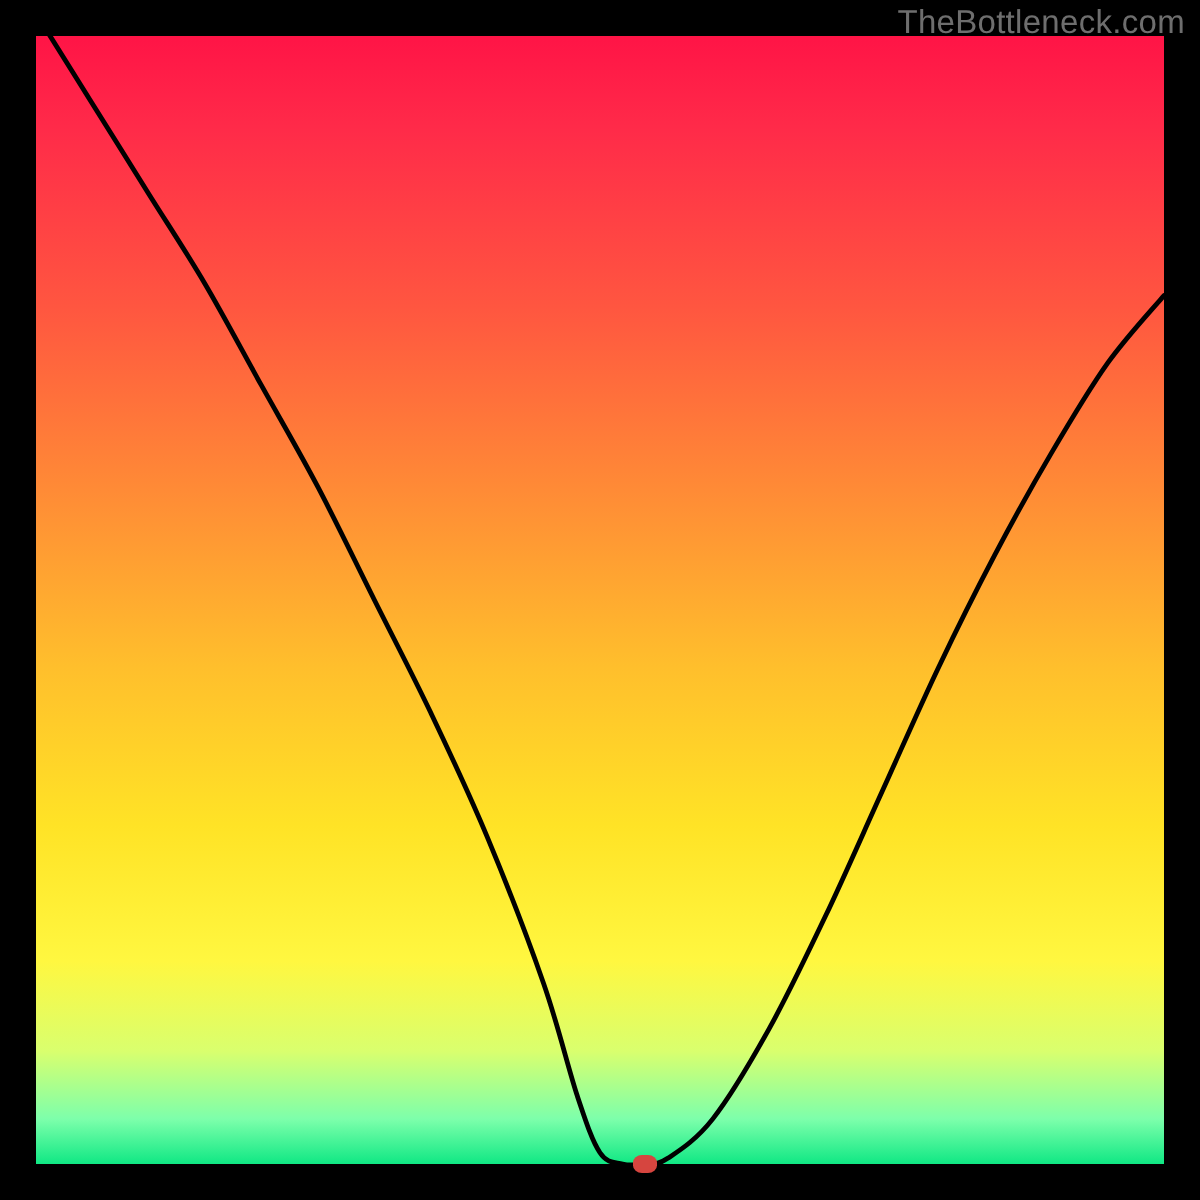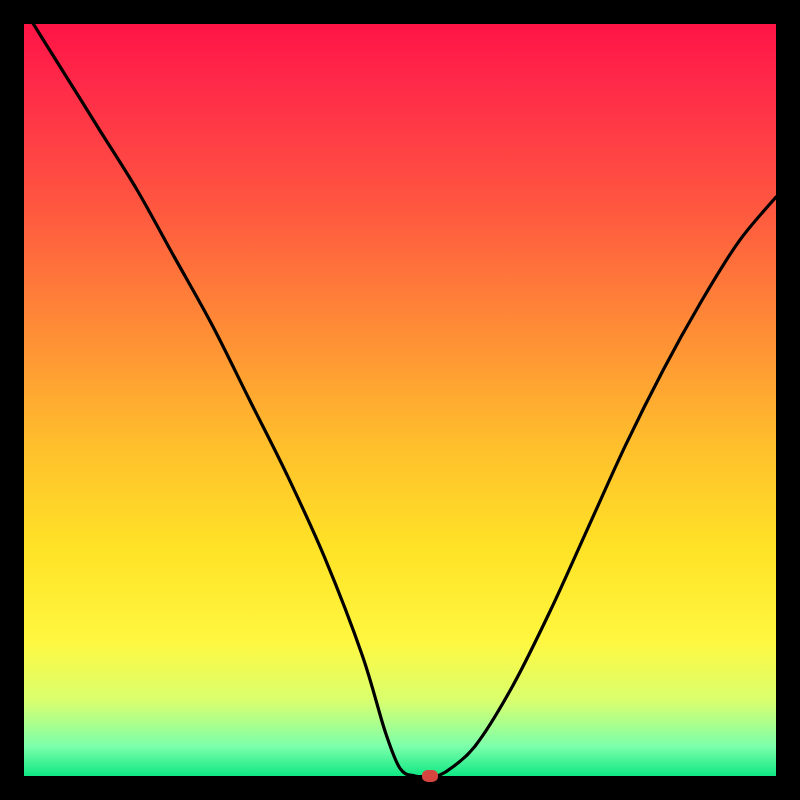--- a/index.html
+++ b/index.html
@@ -67,13 +67,14 @@
 </head>
 <body>
 
 <div class="frame">
   <div class="plot-area">
     <svg class="curve" viewBox="0 0 752 752" preserveAspectRatio="none">
       <path d="M 0.00 -15.04 C 6.27 -5.01, 25.07 25.07, 37.60 45.12 C 50.13 65.17, 62.67 85.23, 75.20 105.28 C 87.73 125.33, 100.27 144.13, 112.80 165.44 C 125.33 186.75, 137.87 210.56, 150.40 233.12 C 162.93 255.68, 175.47 276.99, 188.00 300.80 C 200.53 324.61, 213.07 350.93, 225.60 376.00 C 238.13 401.07, 250.67 424.88, 263.20 451.20 C 275.73 477.52, 288.27 503.84, 300.80 533.92 C 313.33 564.00, 328.37 602.85, 338.40 631.68 C 348.43 660.51, 354.69 688.08, 360.96 706.88 C 367.23 725.68, 370.99 736.96, 376.00 744.48 C 381.01 752.00, 386.03 750.75, 391.04 752.00 C 396.05 753.25, 401.07 752.63, 406.08 752.00 C 411.09 751.37, 413.60 753.25, 421.12 748.24 C 428.64 743.23, 439.92 736.33, 451.20 721.92 C 462.48 707.51, 476.27 684.32, 488.80 661.76 C 501.33 639.20, 513.87 612.88, 526.40 586.56 C 538.93 560.24, 551.47 531.41, 564.00 503.84 C 576.53 476.27, 589.07 447.44, 601.60 421.12 C 614.13 394.80, 626.67 369.73, 639.20 345.92 C 651.73 322.11, 664.27 299.55, 676.80 278.24 C 689.33 256.93, 701.87 235.63, 714.40 218.08 C 726.93 200.53, 745.73 180.48, 752.00 172.96" fill="none" stroke="#000" stroke-width="3.2" stroke-linecap="round" stroke-linejoin="round"></path>
     </svg>
     <div class="marker" style="left: 406.08px; top: 752px;"></div>
   </div>
+  <div class="watermark">TheBottleneck.com</div>
 </div>
 
 </body></html>

